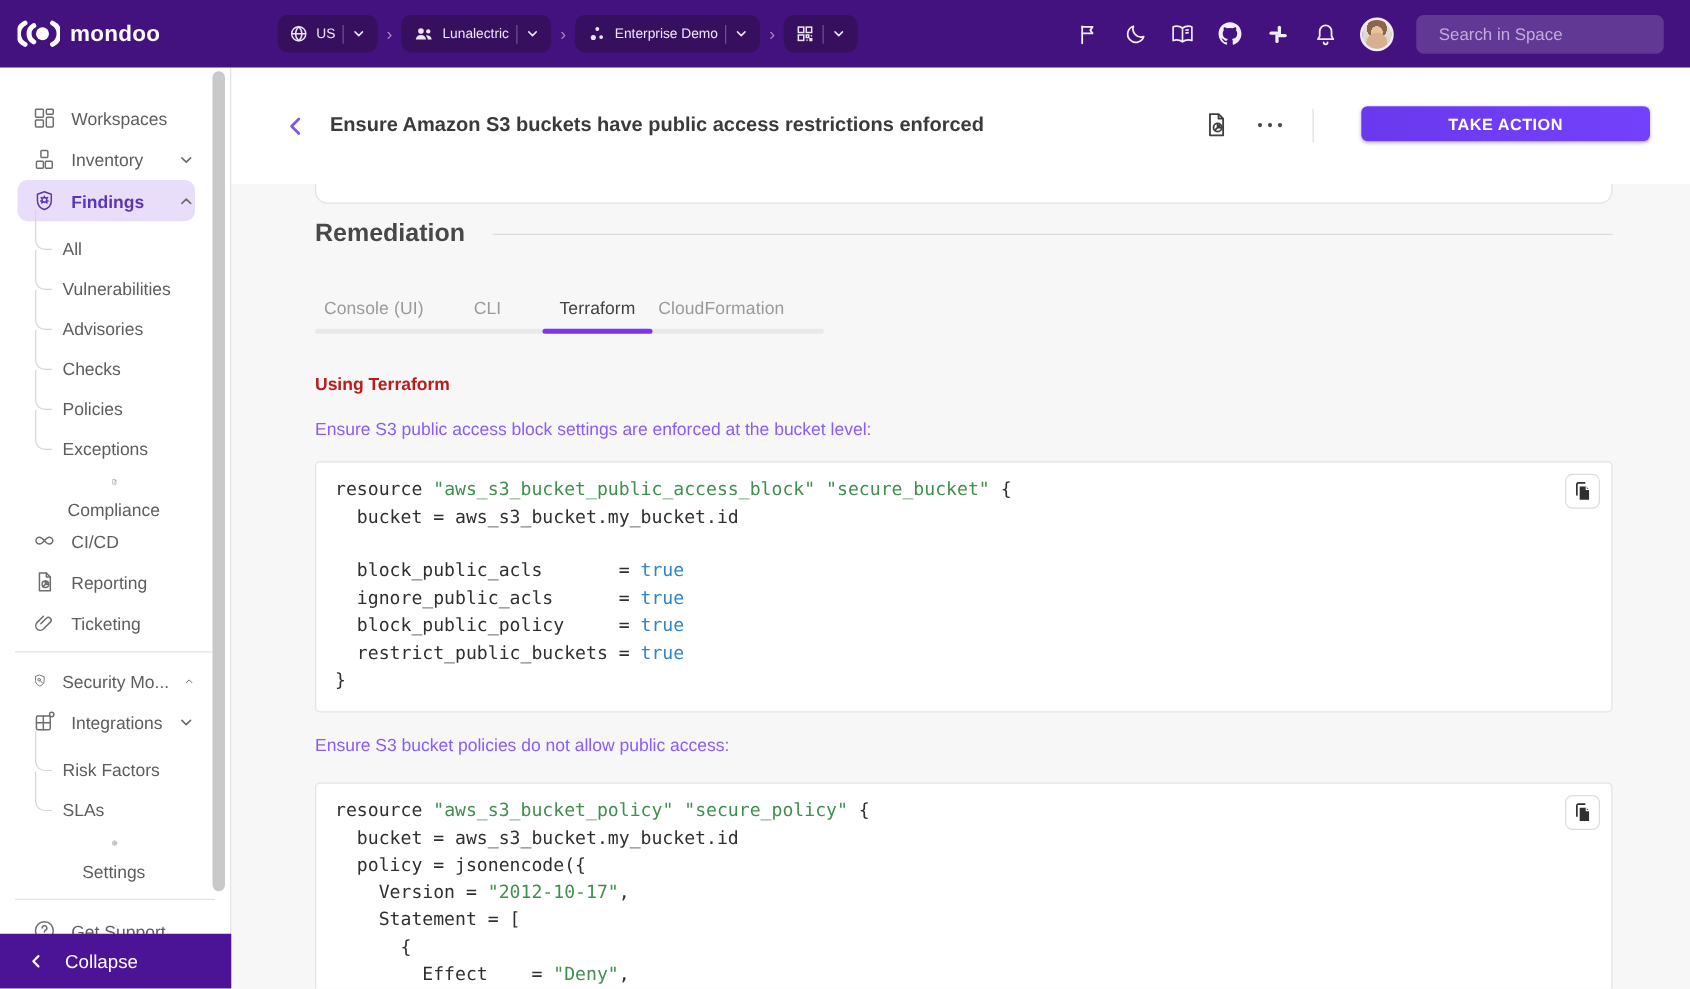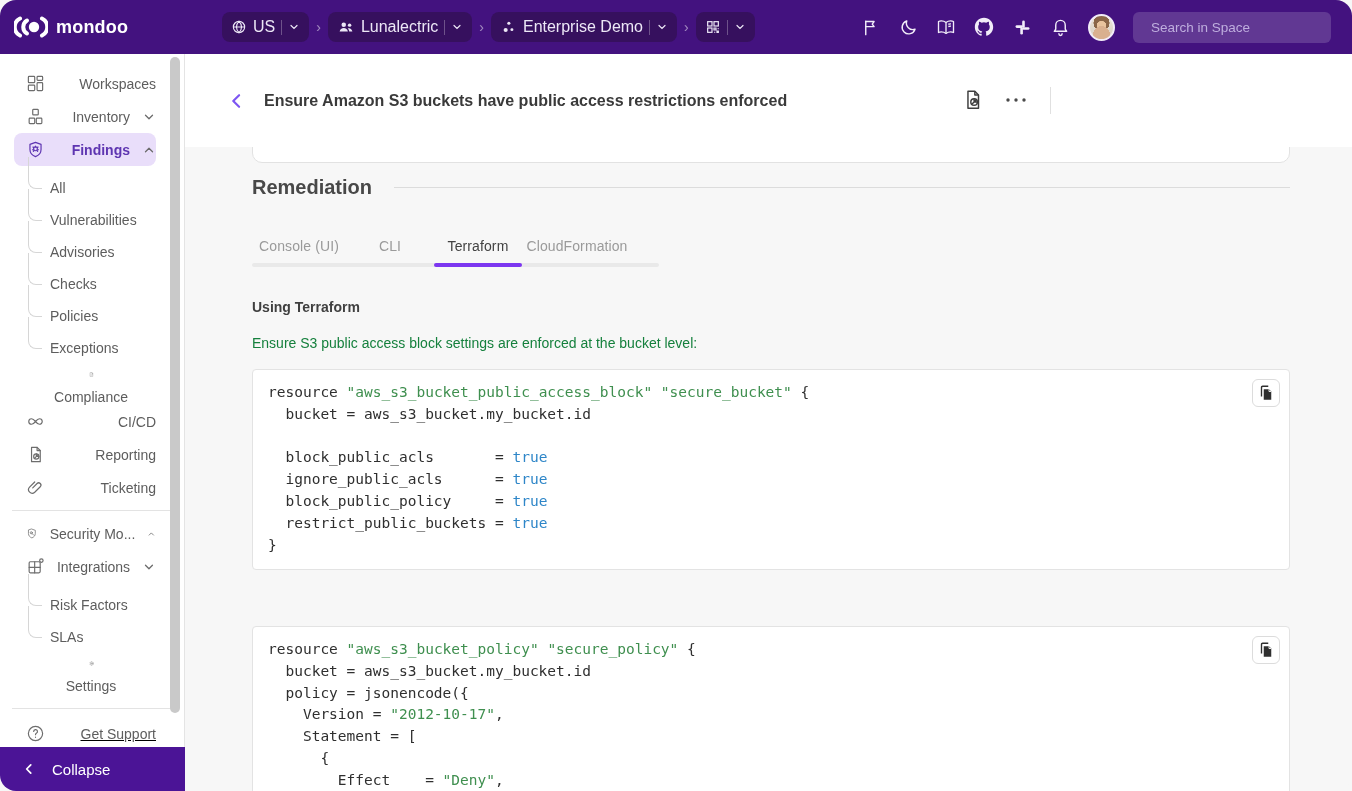--- a/index.html
+++ b/index.html
@@ -1,44 +1,44 @@
 <!DOCTYPE html>
 <html><head>
 <meta charset="utf-8">
 <style>
   * { margin:0; padding:0; box-sizing:border-box; }
   html,body { width:1352px; height:791px; overflow:hidden; }
   body { font-family:"Liberation Sans","DejaVu Sans",sans-serif; background:#f7f7f7; }
-  .app { position:relative; width:1352px; height:791px; overflow:hidden; background:#f7f7f7;border-radius:16px; }
+  .app { position:relative; width:1352px; height:791px; overflow:hidden; background:#f7f7f7; }
 
   
   .topbar { position:absolute; left:0; top:0; width:1352px; height:54px; background:#43127f; z-index:30; }
   .brand { position:absolute; left:14px; top:0; height:54px; display:flex; align-items:center; gap:8px; }
   .brand-name { color:#fff; font-size:18px; font-weight:700; letter-spacing:.2px; }
   .context { position:absolute; left:222px; top:0; height:54px; display:flex; align-items:center; gap:6px; }
   .pill { display:flex; align-items:center; gap:6px; height:30px; padding:0 9px; background:#36105e; border-radius:8px; cursor:pointer; }
-  .pill-label { color:#ece7f6; font-size:16px; white-space:nowrap; }
+  .pill-label { color:#ece7f6; font-size:11px; white-space:nowrap; }
   .pill-divider { width:1px; height:15px; background:rgba(255,255,255,.28); }
   .crumb-sep { color:rgba(255,255,255,.5); font-size:14px; padding:0 1px; }
   .tb-right { position:absolute; right:21px; top:0; height:54px; display:flex; align-items:center; gap:18px; }
   .tb-icon { width:20px; height:20px; display:flex; align-items:center; justify-content:center; cursor:pointer; }
   .avatar { width:27px; height:27px; border-radius:50%; border:2px solid #f1ebf7; cursor:pointer;
             background:
               radial-gradient(circle at 50% 80%, #d9b08f 0 38%, transparent 39%),
               radial-gradient(circle at 50% 42%, #e8c39d 0 26%, transparent 27%),
               radial-gradient(circle at 50% 30%, #8a6648 0 40%, transparent 41%),
               linear-gradient(#ece5da,#d6cdc0); }
   .search-box { display:flex; align-items:center; gap:8px; width:198px; height:31px; padding:0 10px;
                 background:rgba(255,255,255,.16); border-radius:6px; }
   .search-box input { flex:1; border:none; outline:none; background:transparent; color:#efe9f8; font-size:13.5px; font-family:"Liberation Sans",sans-serif; }
   .search-box input::placeholder { color:#bfaede; }
 
   
   .sidebar { position:absolute; left:0; top:54px; width:185px; height:737px; background:#fff; border-right:1px solid #e4e4e4; z-index:20; }
-  .nav { position:absolute; inset:0; padding-top:13px; overflow:hidden;text-align:right; }
+  .nav { position:absolute; inset:0; padding-top:24px; overflow:hidden; }
   .nav-item { height:33px; margin:0 28px 0 14px; padding:0 0 0 12px; display:flex; align-items:center; gap:12px; border-radius:8px; cursor:pointer; }
   .nav-item .nav-label { font-size:14px; color:#5d5d5d; flex:1; white-space:nowrap; }
   .nav-item.active { background:#e9defa; }
   .nav-item.active .nav-label { color:#5e35b1; font-weight:600; }
   .nav-item.active svg.mainicon { stroke:#5e35b1; }
   .nav-item svg.mainicon { stroke:#6d6d6d; }
   .nav-chevron { display:flex; }
   .nav-sub { position:relative; height:32px; display:flex; align-items:center; padding-left:50px; cursor:pointer; }
   .nav-sub::before { content:""; position:absolute; left:28px; top:-15px; width:13px; height:31px;
                      border-left:1px solid #d6d6d6; border-bottom:1px solid #d6d6d6; border-bottom-left-radius:8px; }
@@ -71,22 +71,22 @@
   .section-head h2 { font-size:20px; font-weight:700; color:#484848; }
   .section-head .rule { flex:1; height:1px; background:#dcdcdc; }
 
   .tabs { position:absolute; left:67px; top:84px; display:flex; }
   .tab { height:30px; display:flex; align-items:center; justify-content:center; font-size:14px; color:#9a9a9a; letter-spacing:.1px; cursor:pointer; }
   .tab:nth-child(1){ width:94px; } .tab:nth-child(2){ width:88px; } .tab:nth-child(3){ width:88px; } .tab:nth-child(4){ width:110px; }
   .tab.active { color:#424242; font-weight:500; }
   .tab-track { position:absolute; left:67px; top:116px; width:407px; height:4px; background:#e9e9e9; border-radius:2px; }
   .tab-indicator { position:absolute; top:116px; height:4px; background:#7c36f0; border-radius:2px; }
 
-  .subheading { position:absolute; left:67px; top:152px; font-size:14px; font-weight:700; color:#404040; }
-  .intro { position:absolute; left:67px; font-size:14px; color:#15803d; }
+  .subheading { position:absolute; left:67px; top:152px; font-size:14px; font-weight:700; color:#b91c1c; }
+  .intro { position:absolute; left:67px; font-size:14px; color:#8b5cf6; }
   .intro.one { top:188px; } .intro.two { top:441px; }
 
   .codeblock { position:absolute; left:67px; width:1038px; background:#fff; border:1px solid #e3e3e3; border-radius:4px; padding:12px 15px; }
   .codeblock.one { top:222px; height:201px; }
   .codeblock.two { top:479px; height:330px; }
   .code { font-family:"DejaVu Sans Mono","Liberation Mono",monospace; font-size:14.5px; line-height:21.8px; white-space:pre; color:#2f2f2f; }
   .code .s { color:#3f8f4f; }
   .code .b { color:#2e86c8; }
   .copy-btn { position:absolute; top:9px; right:9px; width:28px; height:28px; background:#fff; border:1px solid #dcdcdc; border-radius:6px;
               display:flex; align-items:center; justify-content:center; cursor:pointer; }
@@ -363,20 +363,21 @@
           </svg>
       </div>
       <div class="more-btn">
         <svg width="22" height="6" viewBox="0 0 22 6" fill="#4a4a4a">
             <circle cx="3" cy="3" r="1.7"></circle>
             <circle cx="11" cy="3" r="1.7"></circle>
             <circle cx="19" cy="3" r="1.7"></circle>
           </svg>
       </div>
       <div class="hdr-divider"></div>
+      <button class="take-action">TAKE ACTION</button>
     </div>
 
     <div class="content">
       <div class="card-bottom"></div>
 
       <div class="section-head">
         <h2>Remediation</h2>
         <div class="rule"></div>
       </div>
 
@@ -396,20 +397,21 @@
         <div class="code"><div><span>resource </span><span class="s">"aws_s3_bucket_public_access_block"</span><span> </span><span class="s">"secure_bucket"</span><span> {</span></div><div><span>  bucket = aws_s3_bucket.my_bucket.id</span></div><div><span> </span></div><div><span>  block_public_acls       = </span><span class="b">true</span></div><div><span>  ignore_public_acls      = </span><span class="b">true</span></div><div><span>  block_public_policy     = </span><span class="b">true</span></div><div><span>  restrict_public_buckets = </span><span class="b">true</span></div><div><span>}</span></div></div>
         <button class="copy-btn">
           <svg width="18" height="18" viewBox="0 0 24 24">
               <path d="M9 7h7l3 3v11H9z" fill="#2f2f2f"></path>
               <path d="M16 7v3h3" fill="none" stroke="#fff" stroke-width="1.2"></path>
               <path d="M6 16.5V4.5A1.5 1.5 0 0 1 7.5 3H15" fill="none" stroke="#2f2f2f" stroke-width="1.8"></path>
             </svg>
         </button>
       </div>
 
+      <p class="intro two">Ensure S3 bucket policies do not allow public access:</p>
 
       <div class="codeblock two">
         <div class="code"><div><span>resource </span><span class="s">"aws_s3_bucket_policy"</span><span> </span><span class="s">"secure_policy"</span><span> {</span></div><div><span>  bucket = aws_s3_bucket.my_bucket.id</span></div><div><span>  policy = jsonencode({</span></div><div><span>    Version = </span><span class="s">"2012-10-17"</span><span>,</span></div><div><span>    Statement = [</span></div><div><span>      {</span></div><div><span>        Effect    = </span><span class="s">"Deny"</span><span>,</span></div></div>
         <button class="copy-btn">
           <svg width="18" height="18" viewBox="0 0 24 24">
               <path d="M9 7h7l3 3v11H9z" fill="#2f2f2f"></path>
               <path d="M16 7v3h3" fill="none" stroke="#fff" stroke-width="1.2"></path>
               <path d="M6 16.5V4.5A1.5 1.5 0 0 1 7.5 3H15" fill="none" stroke="#2f2f2f" stroke-width="1.8"></path>
             </svg>
         </button>

